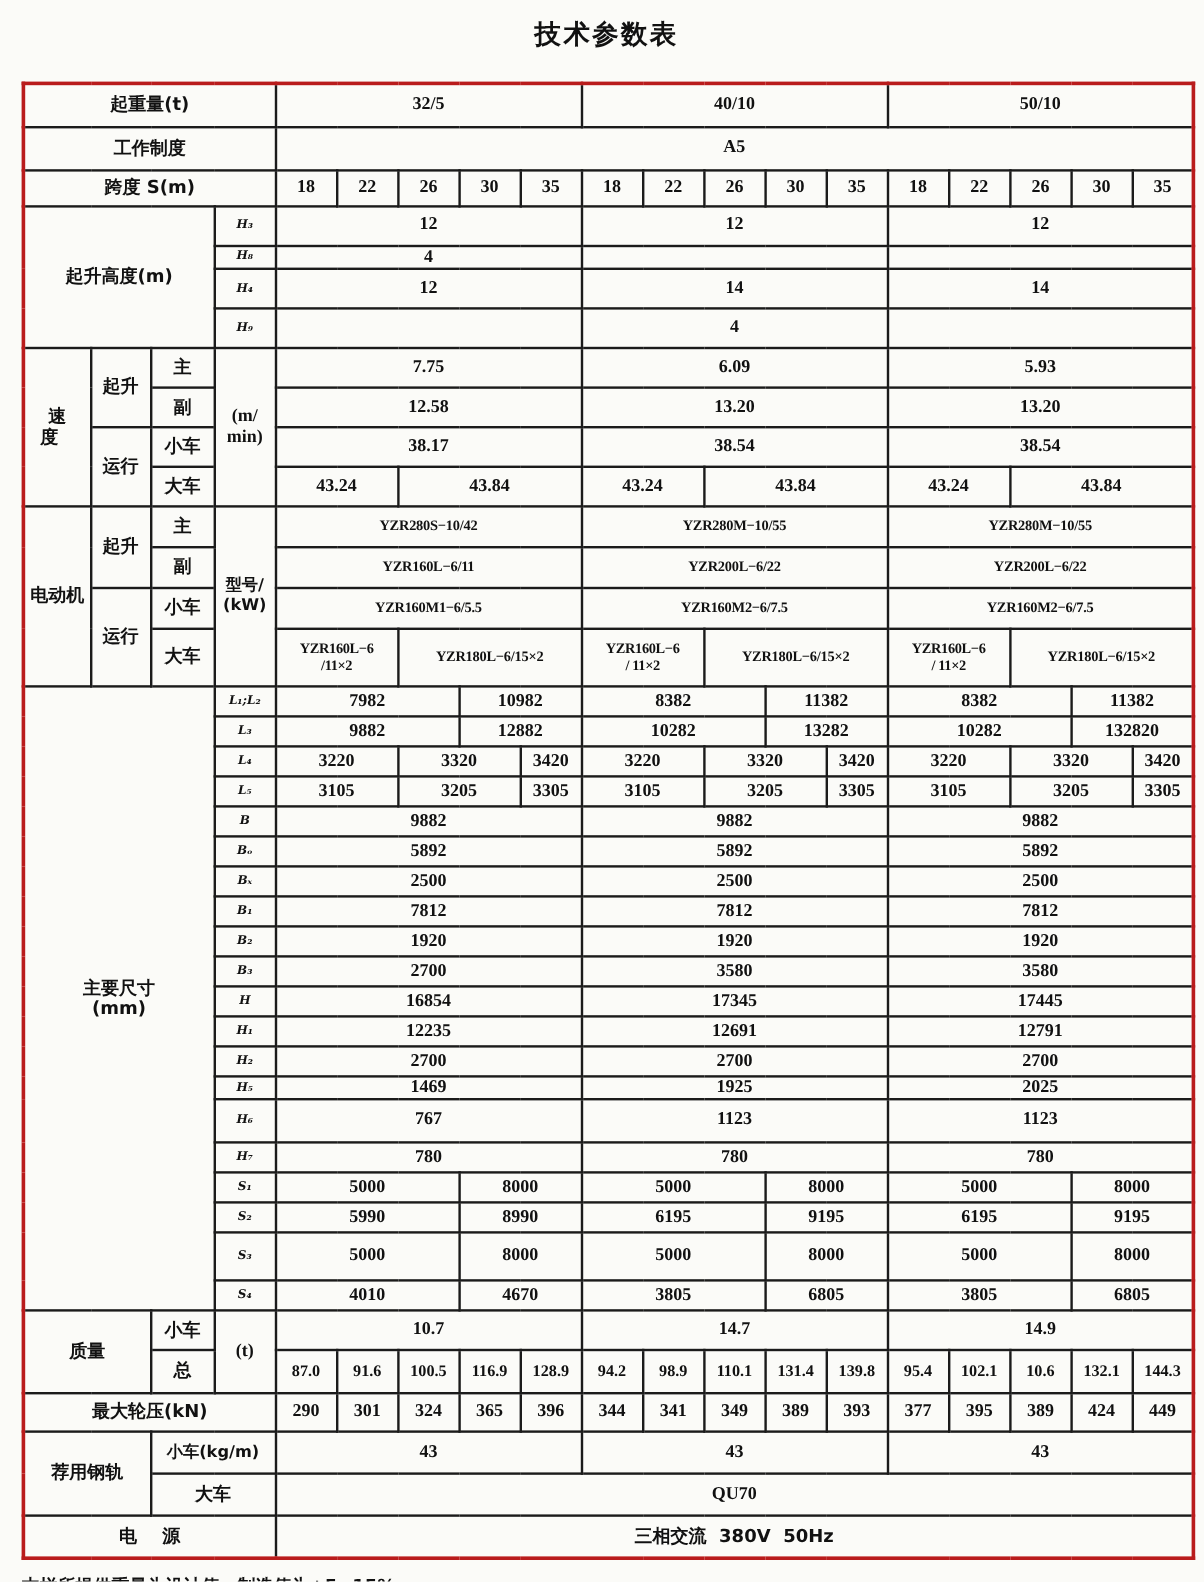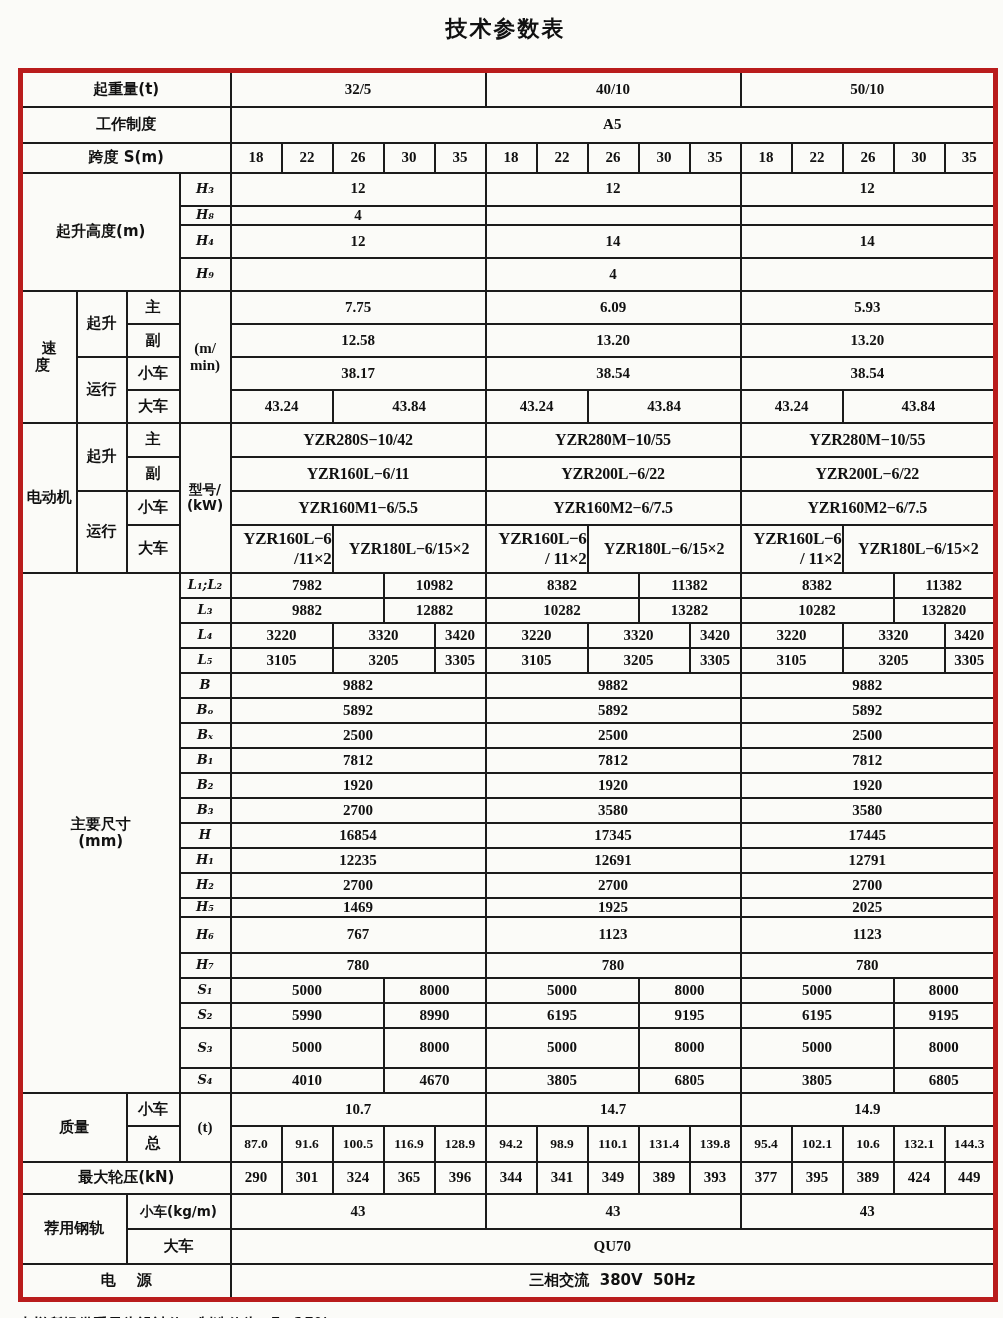--- a/index.html
+++ b/index.html
@@ -11,36 +11,36 @@
   }
   .title{
     width:975px;margin:14px 0 0 18px;
     text-align:center;
     font-family:"DejaVu Sans",sans-serif;
     font-weight:bold;font-size:22px;letter-spacing:2px;
   }
   table{
     border-collapse:collapse;table-layout:fixed;
     width:975px;margin:24px 0 0 18px;
-    border:5px solid #b91c1c;
+    border:3px solid #b91c1c;
   }
   td{
     border:2px solid #1b1b1b;
     text-align:center;vertical-align:middle;
     padding:0;overflow:hidden;
     font-size:15px;font-weight:bold;
     line-height:1.15;
     font-family:"Liberation Serif",serif;
   }
   .zh{font-family:"DejaVu Sans",sans-serif;font-size:15px;font-weight:bold;}
   .zh13{font-family:"DejaVu Sans",sans-serif;font-size:13.5px;font-weight:bold;}
-  .dim{font-style:italic;font-family:"DejaVu Serif",serif;font-size:13px;}
+  .dim{font-style:italic;font-family:"DejaVu Serif",serif;font-size:10px;}
   .sm{font-size:13.5px;}
-  .mdl{font-size:16px;letter-spacing:-0.2px;}
-  .mdl2{font-size:17px;letter-spacing:-0.3px;text-align:right;}
+  .mdl{font-size:12px;letter-spacing:-0.2px;}
+  .mdl2{font-size:12px;letter-spacing:-0.3px;}
   .b2 span{display:block;}
   .ls1{letter-spacing:0.9em;text-indent:0.9em;}
   .ls2{letter-spacing:1.4em;text-indent:1.4em;}
   .pre{white-space:pre;}
   .note{
     margin:13px 0 0 18px;
     font-family:"DejaVu Sans",sans-serif;
     font-weight:bold;font-size:15px;
   }
 </style>

